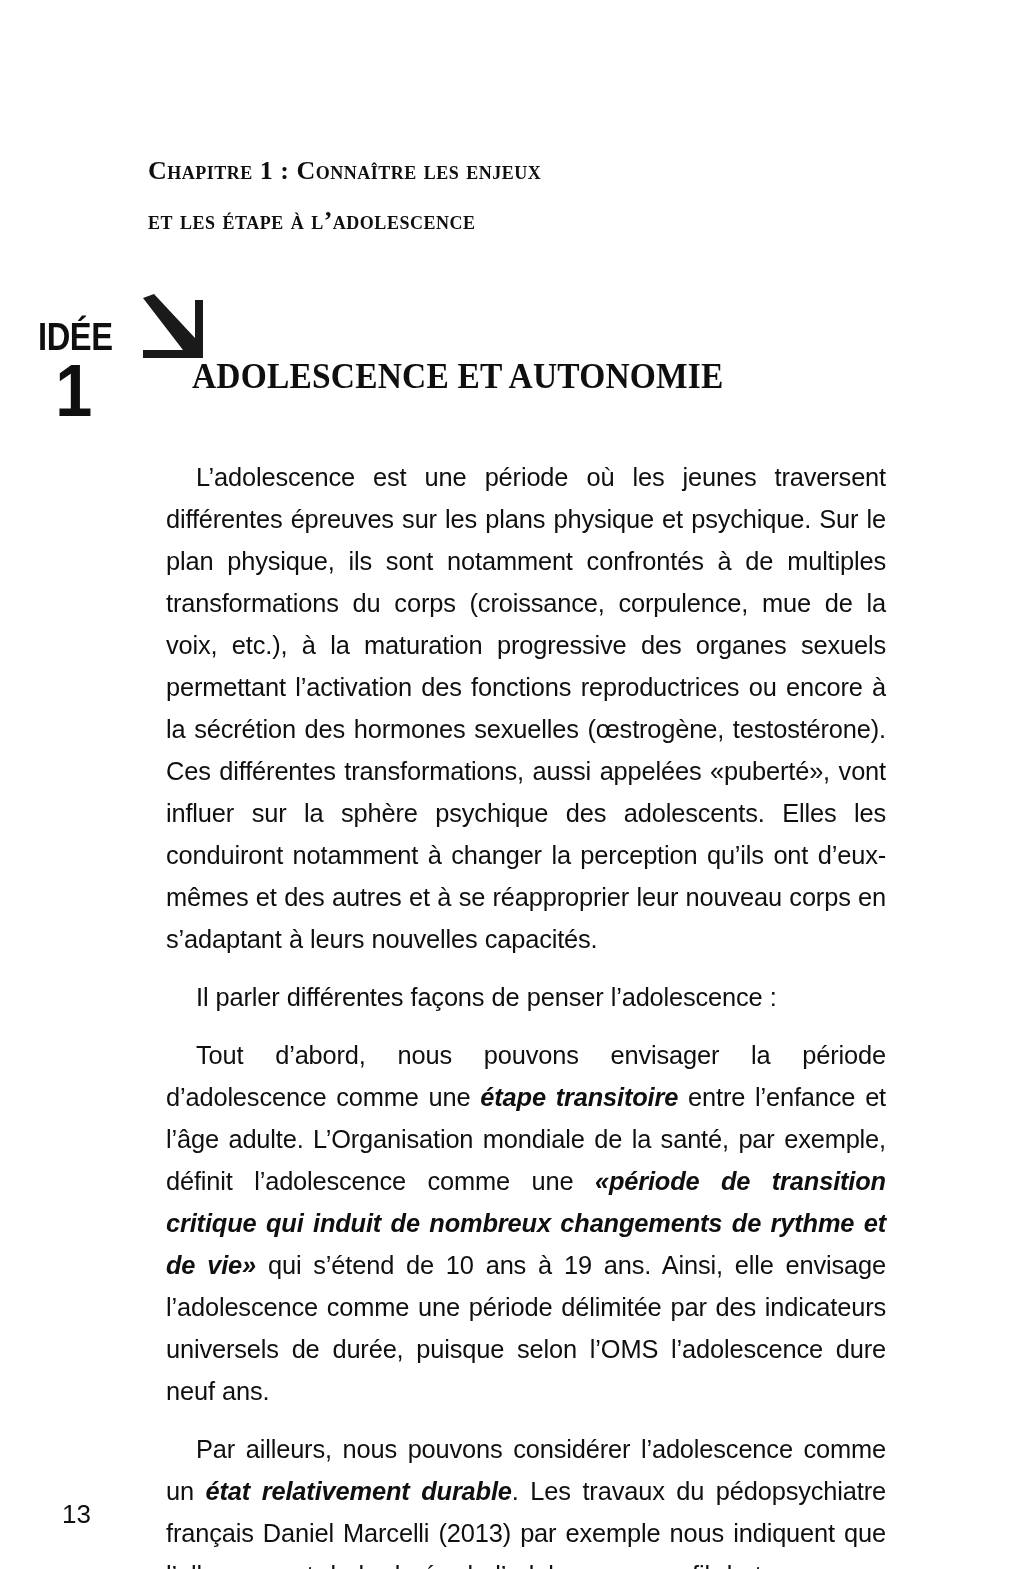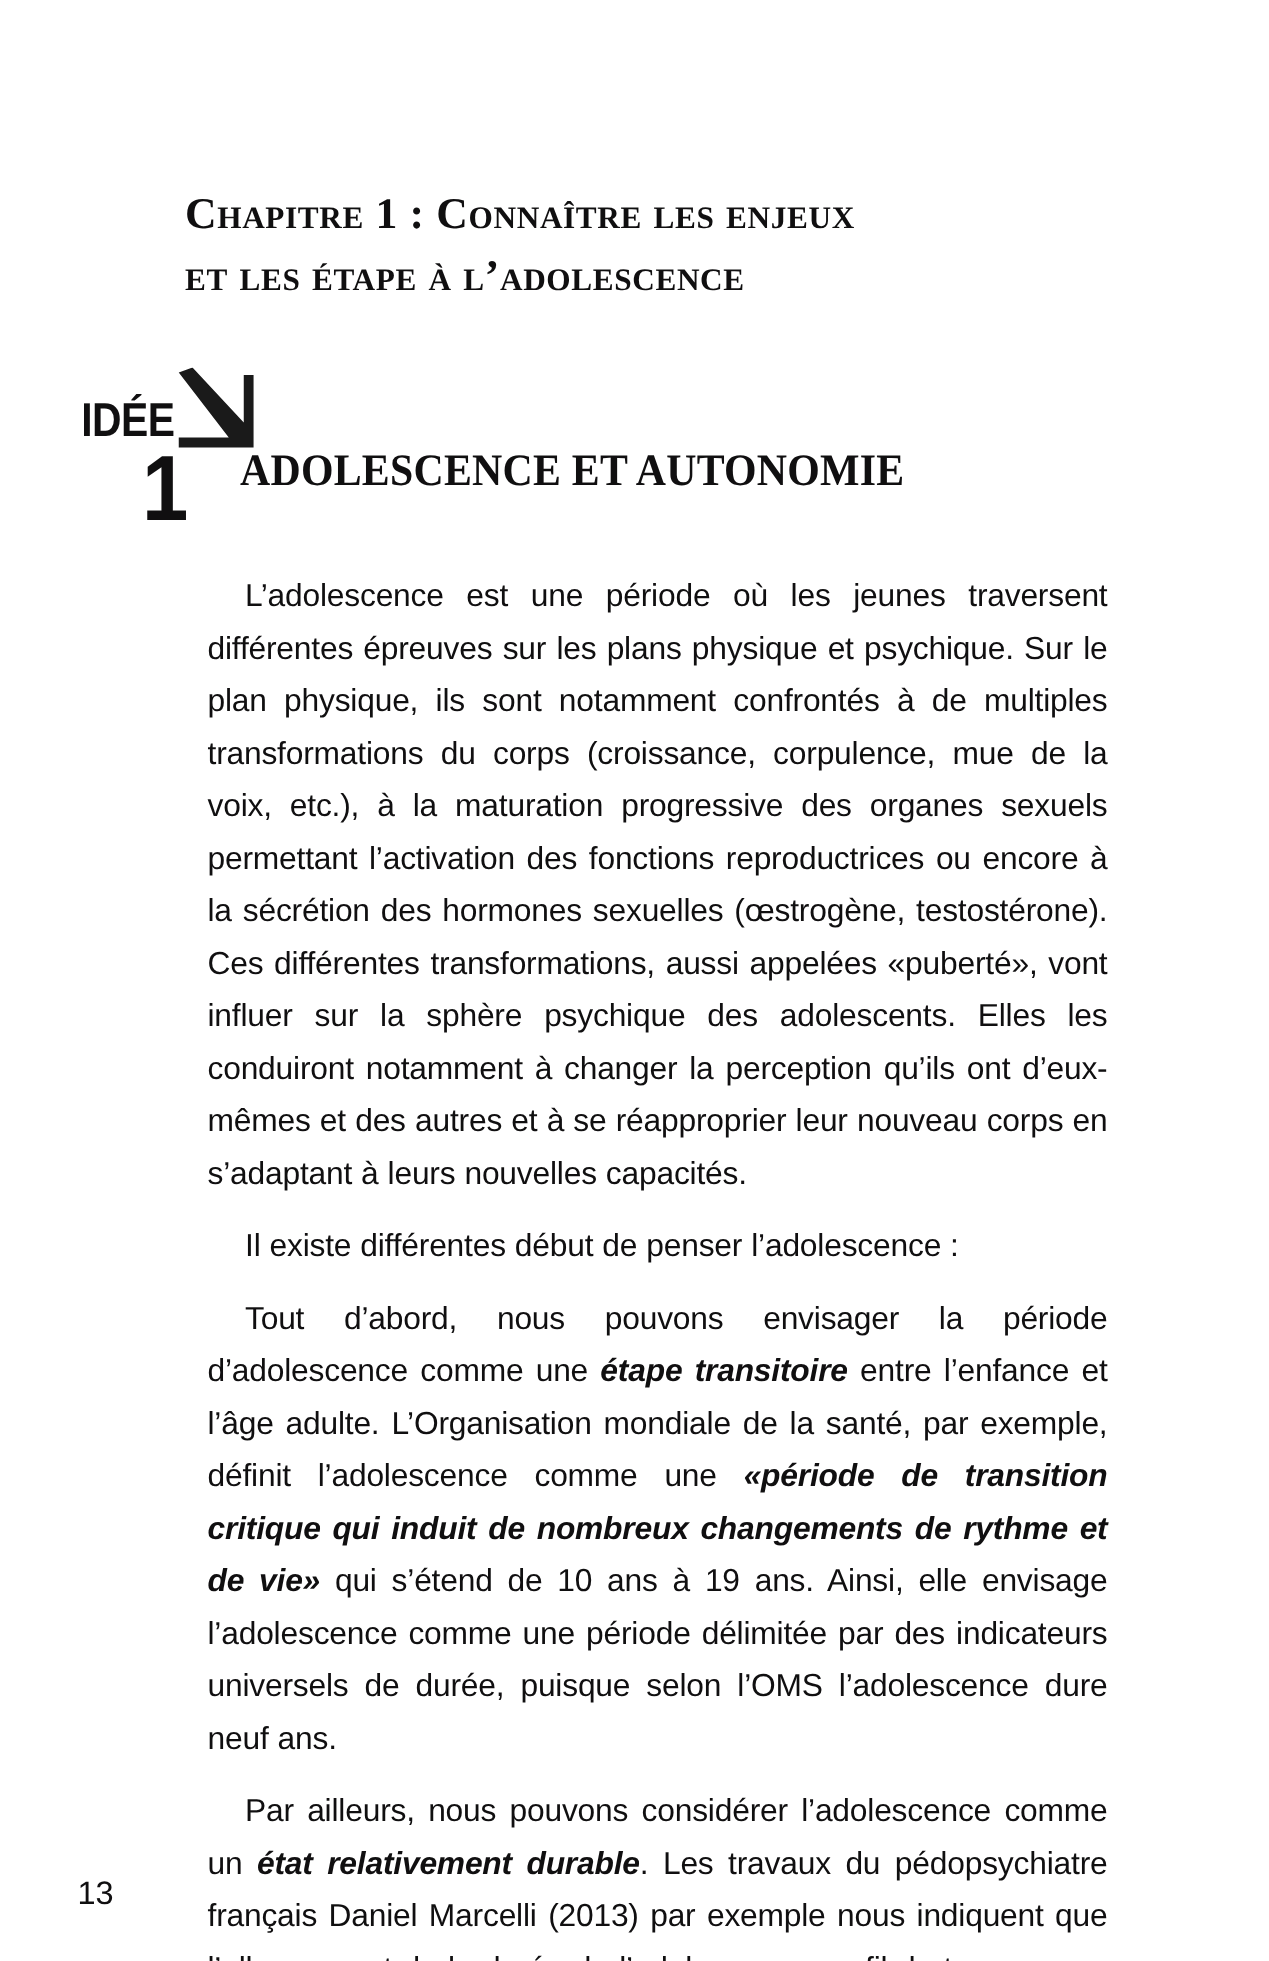--- a/index.html
+++ b/index.html
@@ -18,36 +18,36 @@
     color: #100f10;
   }
 
   
   .chapter-heading {
     position: absolute;
     left: 148px;
     top: 146px;
     width: 760px;
     font-family: "Liberation Serif", serif;
-    font-size: 35px;
+    font-size: 26px;
     line-height: 50px;
     font-weight: 700;
     font-variant: small-caps;
     letter-spacing: 0.5px;
     color: #100f10;
   }
   .chapter-heading .ch-line { display: block; white-space: pre; }
 
   
   .idea-badge {
     position: absolute;
     left: 38px;
     top: 318px;
     width: 118px;
-    text-align: right;
+    text-align: left;
   }
   .idea-word {
     display: block;
     font-family: "Liberation Sans", sans-serif;
     font-weight: 700;
     font-size: 38px;
     line-height: 38px;
     letter-spacing: -0.5px;
     transform: scaleX(0.86);
     transform-origin: left center;
@@ -147,20 +147,20 @@
   <div class="arrow-icon">
     <svg viewBox="0 0 66 68" xmlns="http://www.w3.org/2000/svg" aria-hidden="true">
       <path d="M6 4 L17 0 L58 44 L58 6 L66 6 L66 64 L6 64 L6 56 L46 56 Z" fill="#1a1a1a"></path>
     </svg>
   </div>
 
   <div class="idea-title">ADOLESCENCE ET AUTONOMIE</div>
 
   <div class="body-text">
     <p class="para indent"><span>L’adolescence est une période où les jeunes traversent différentes épreuves sur les plans physique et psychique. Sur le plan physique, ils sont notamment confrontés à de multiples transformations du corps (croissance, corpulence, mue de la voix, etc.), à la maturation progressive des organes sexuels permettant l’activation des fonctions reproductrices ou encore à la sécrétion des hormones sexuelles (œstrogène, testostérone). Ces différentes transformations, aussi appelées «puberté», vont influer sur la sphère psychique des adolescents. Elles les conduiront notamment à changer la perception qu’ils ont d’eux-mêmes et des autres et à se réapproprier leur nouveau corps en s’adaptant à leurs nouvelles capacités.</span></p>
-    <p class="para indent gap-before"><span>Il existe différentes début de penser l’adolescence :</span></p>
+    <p class="para indent gap-before"><span>Il parler différentes façons de penser l’adolescence :</span></p>
     <p class="para indent tight-before"><span>Tout d’abord, nous pouvons envisager la période d’adolescence comme une </span><em>étape transitoire</em><span> entre l’enfance et l’âge adulte. L’Organisation mondiale de la santé, par exemple, définit l’adolescence comme une </span><em>«période de transition critique qui induit de nombreux changements de rythme et de vie»</em><span> qui s’étend de 10 ans à 19 ans. Ainsi, elle envisage l’adolescence comme une période délimitée par des indicateurs universels de durée, puisque selon l’OMS l’adolescence dure neuf ans.</span></p>
     <p class="para indent tight-before"><span>Par ailleurs, nous pouvons considérer l’adolescence comme un </span><em>état relativement durable</em><span>. Les travaux du pédopsychiatre français Daniel Marcelli (2013) par exemple nous indiquent que l’allongement de la durée de l’adolescence au fil du temps nous conduit aujourd’hui à repenser l’adolescence comme une période suffisamment longue pour ne parler que d’une simple période de transit. De ce fait, si le début de l’adolescence débute par la puberté, elle se termine avec l’accès à l’autonomie et à l’indépendance, à savoir la capacité à s’assumer financièrement, émotionnellement et physiquement.</span></p>
   </div>
 
   <div class="page-number">13</div>
 
 </div>
 
 </body></html>

